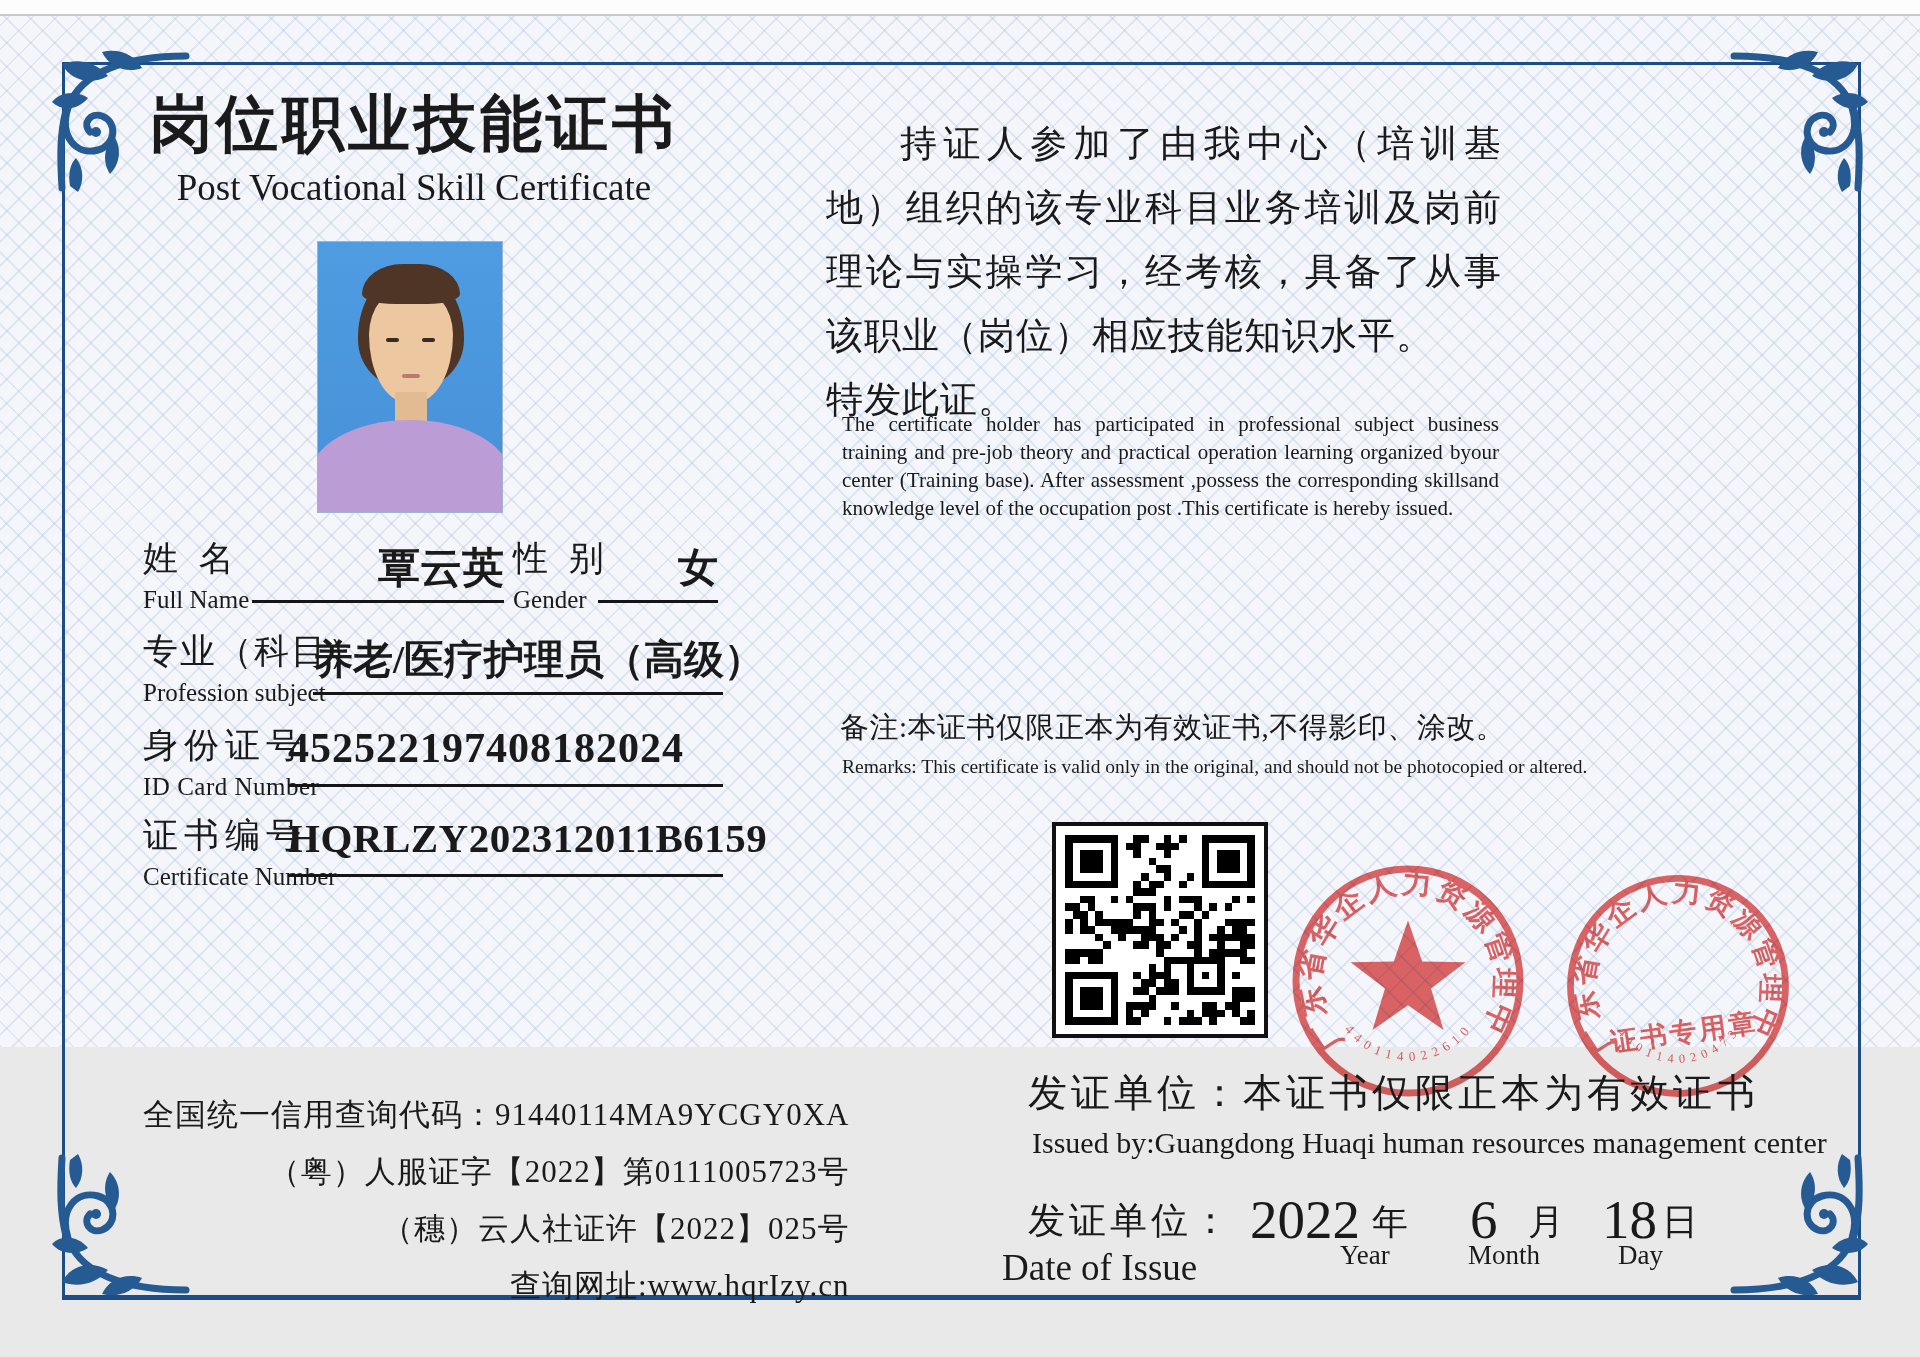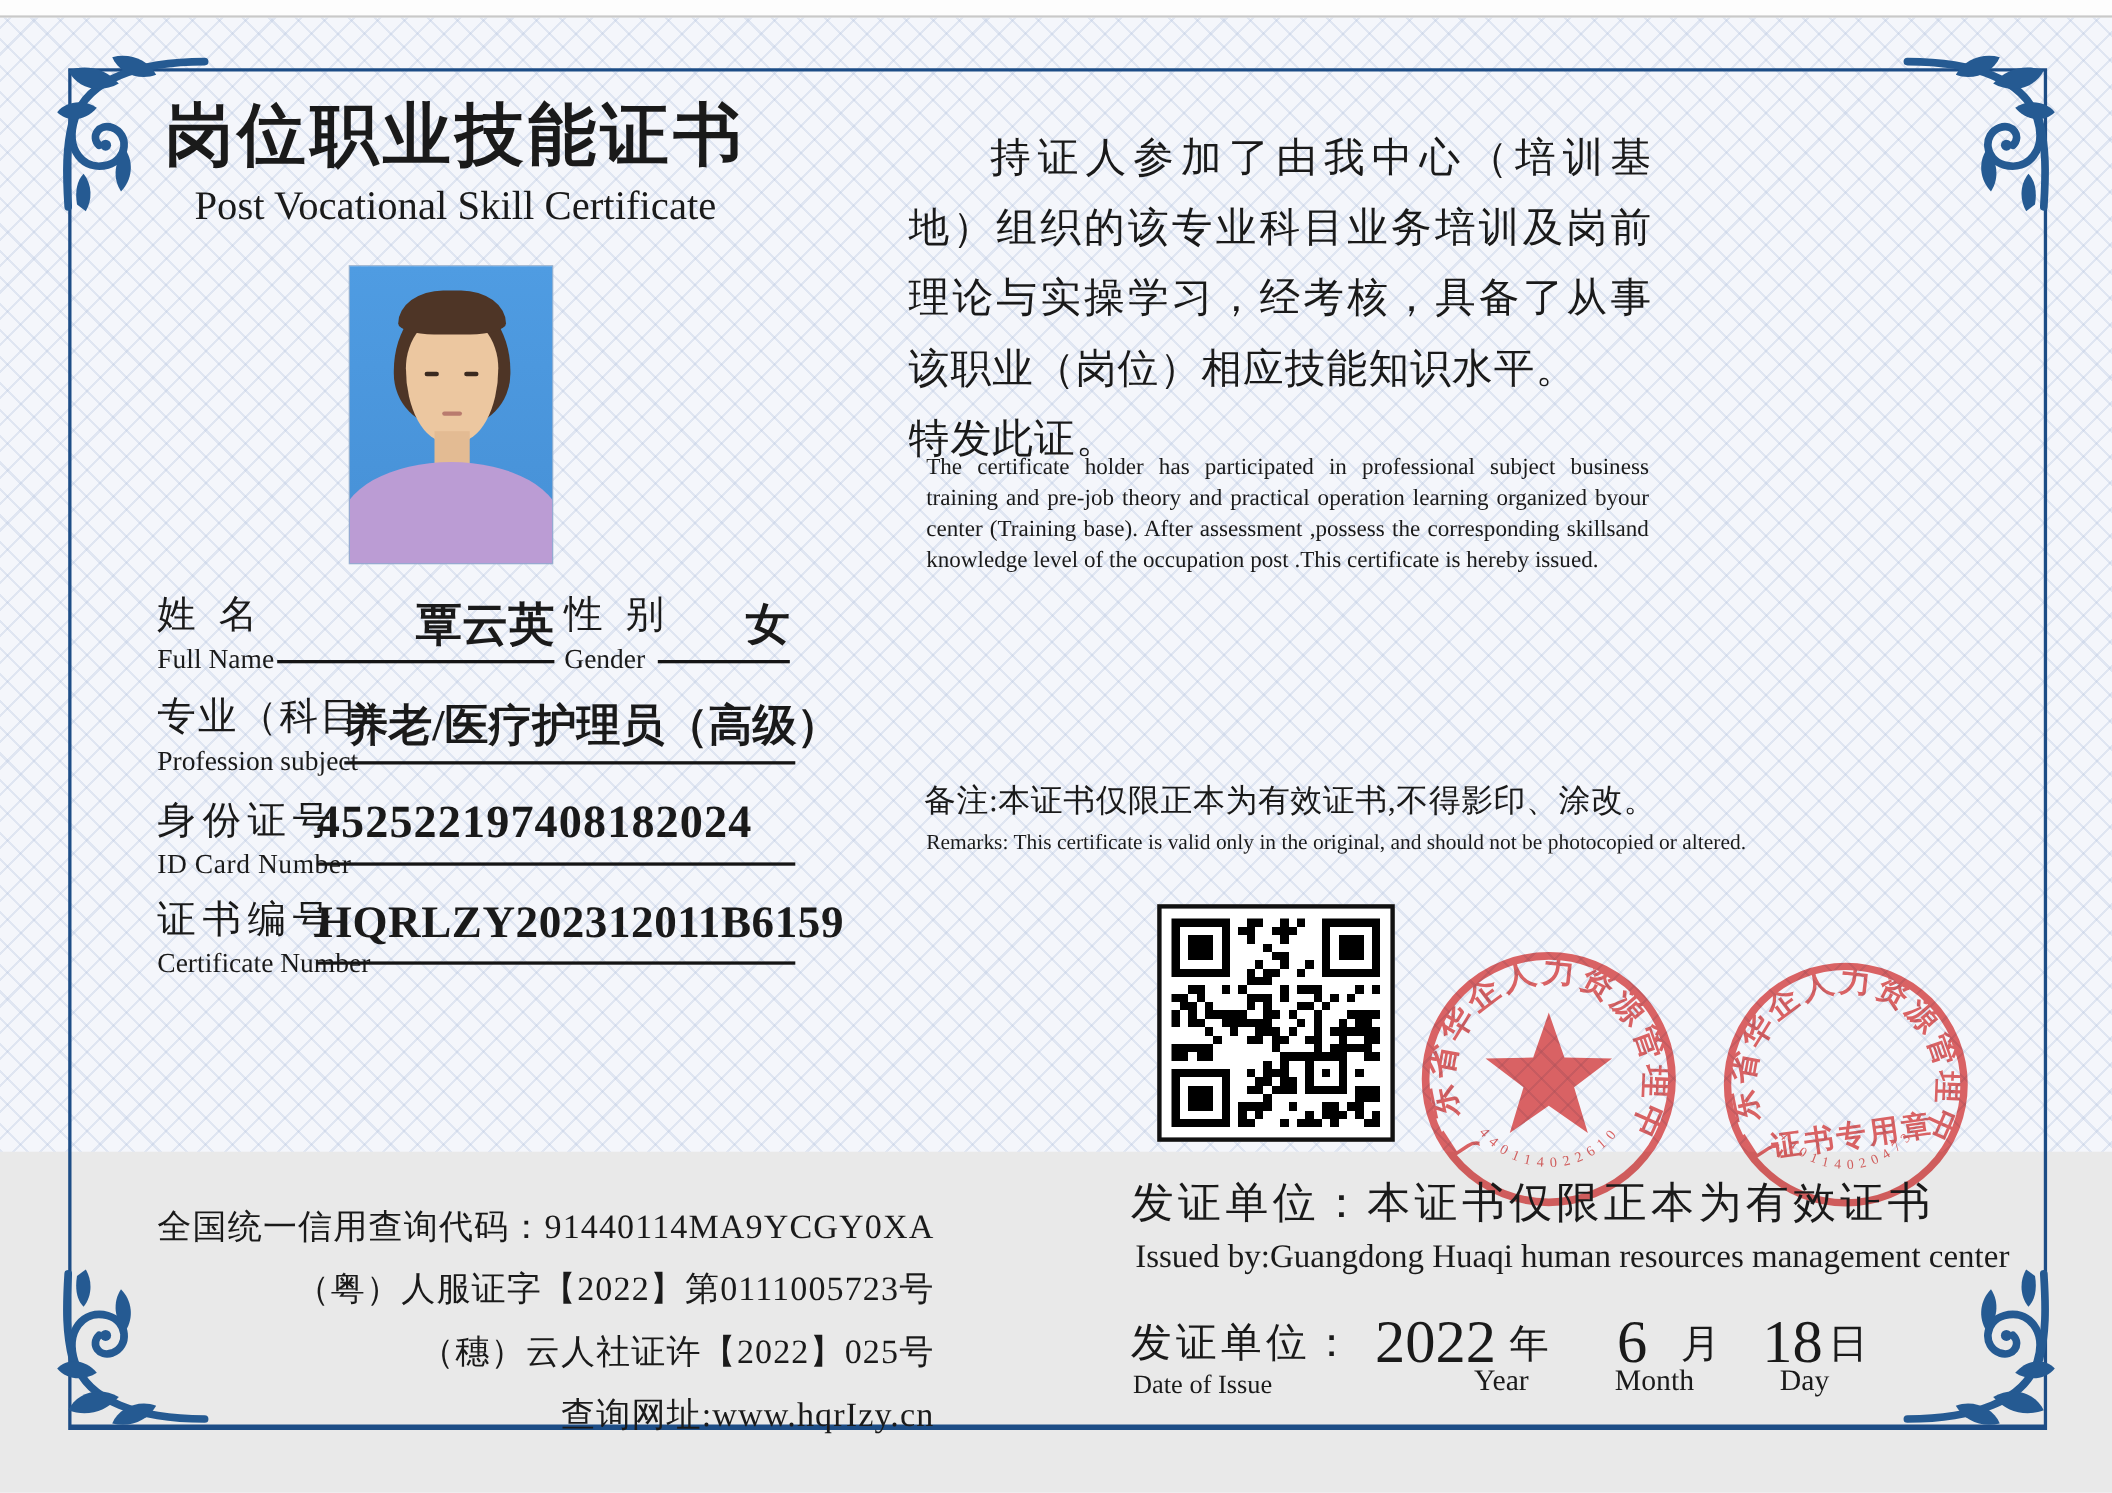--- a/index.html
+++ b/index.html
@@ -57,21 +57,21 @@
   .qr-box svg{display:block;width:100%;height:100%;}
 
   .stamp{position:absolute;mix-blend-mode:multiply;opacity:0.88;}
   .stamp-left{left:1283px;top:856px;width:250px;height:250px;}
   .stamp-right{left:1558px;top:866px;width:240px;height:240px;}
 
   .issued-zh{position:absolute;left:1028px;top:1066px;font-size:39px;letter-spacing:4px;white-space:nowrap;z-index:2;}
   .issued-en{position:absolute;left:1032px;top:1126px;font-size:30px;white-space:nowrap;z-index:2;}
 
   .date-label-zh{position:absolute;left:1028px;top:1196px;font-size:37px;letter-spacing:4px;}
-  .date-label-en{position:absolute;left:1030px;top:1246px;font-size:24px;}
+  .date-label-en{position:absolute;left:1002px;top:1246px;font-size:37px;}
   .date-num{position:absolute;font-size:55px;font-weight:normal;top:1188px;}
   .date-unit{position:absolute;font-size:36px;top:1198px;}
   .date-sub{position:absolute;font-size:27px;top:1240px;}
   .n-year{left:1250px;} .u-year{left:1372px;} .s-year{left:1340px;}
   .n-month{left:1470px;} .u-month{left:1528px;} .s-month{left:1468px;}
   .n-day{left:1602px;} .u-day{left:1662px;} .s-day{left:1618px;}
 </style>
 </head>
 <body>
 

